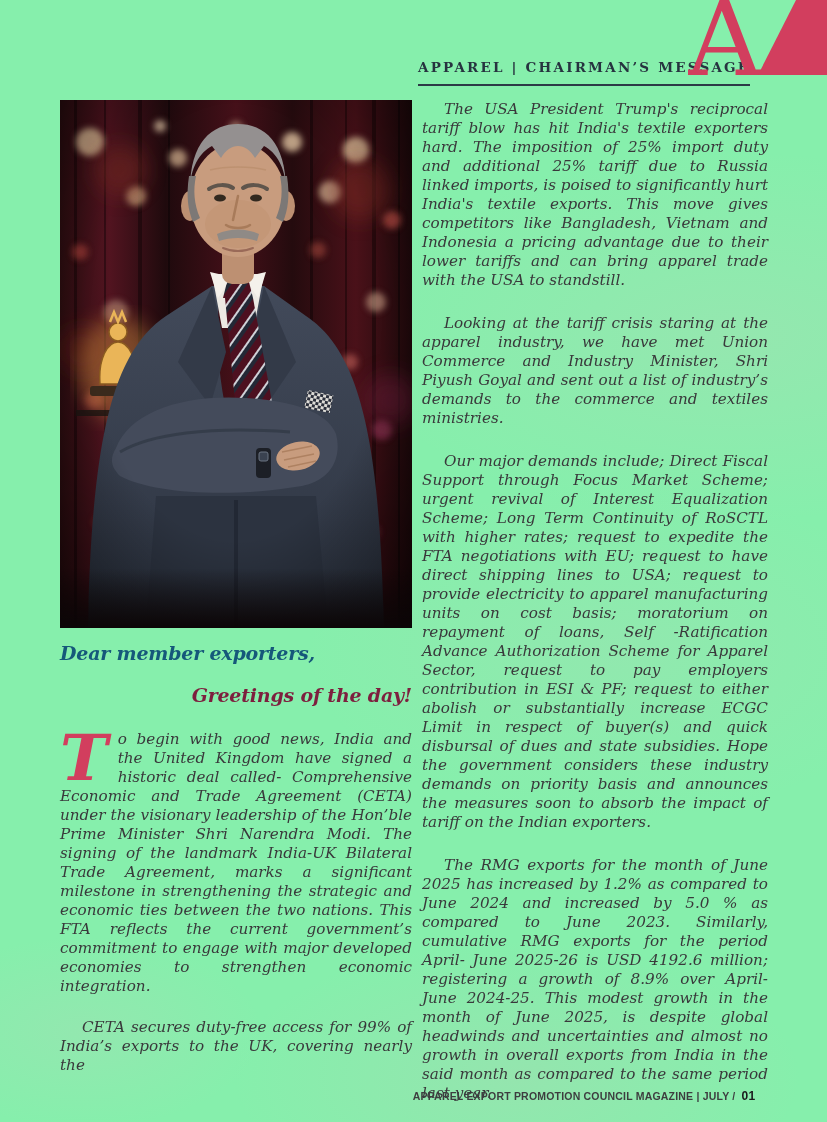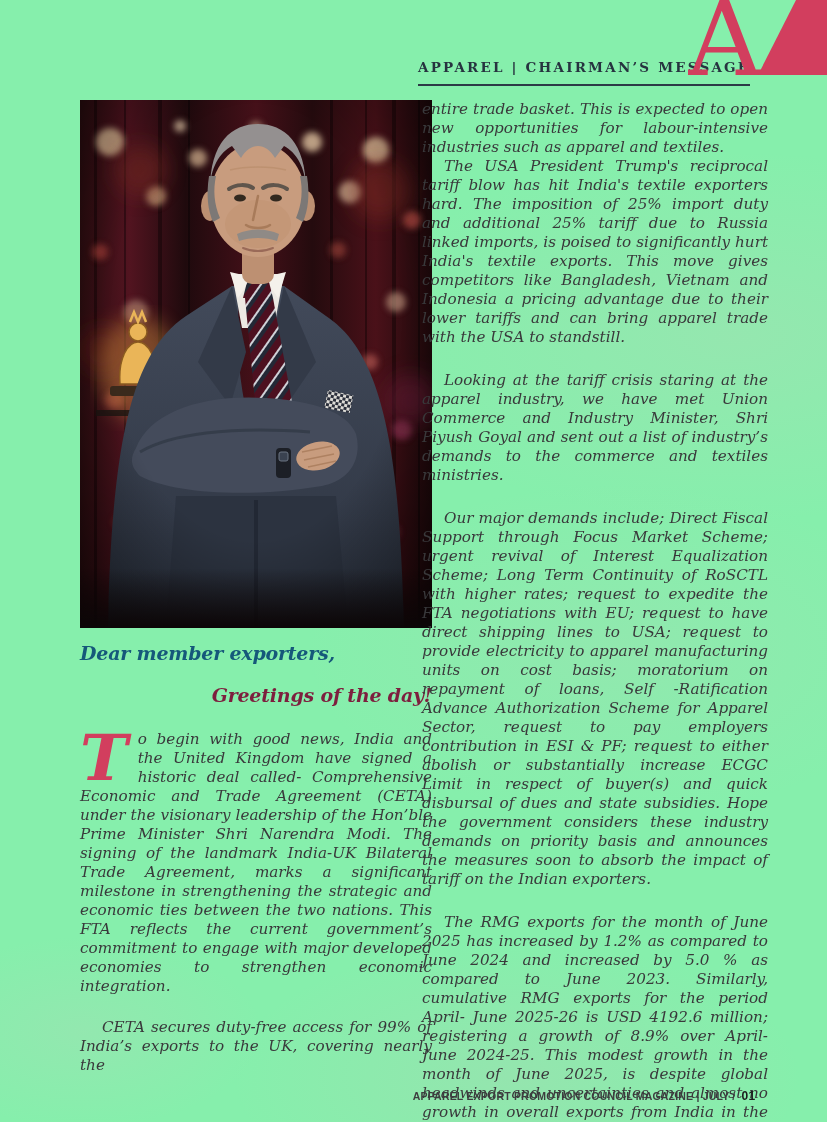--- a/index.html
+++ b/index.html
@@ -18,21 +18,21 @@
   }
   
   .header-title{
     position:absolute;top:59px;left:418px;z-index:2;
     font-family:"DejaVu Serif",serif;font-size:13.5px;font-weight:600;
     letter-spacing:2.2px;color:#26333f;white-space:nowrap;
     padding-bottom:9px;border-bottom:2px solid #2d3a46;
   }
   .logo{position:absolute;top:0;right:0;width:145px;height:77px;z-index:2;}
   
-  .col-left{position:absolute;left:60px;top:100px;width:352px;z-index:1;margin-left:20px;}
+  .col-left{position:absolute;left:60px;top:100px;width:352px;z-index:1;}
   .col-right{position:absolute;left:422px;top:100px;width:346px;z-index:1;}
   .photo{width:352px;height:528px;overflow:hidden;background:#150a0c;}
   .photo svg{display:block;}
   .salutation{
     margin:14px 0 0 0;font-style:italic;font-weight:bold;font-size:19px;
     color:#15587a;letter-spacing:-0.2px;
   }
   .greeting{
     margin:20px 0 0 0;font-style:italic;font-weight:bold;font-size:19px;
     color:#7d1f3e;letter-spacing:-0.2px;text-align:right;
@@ -221,21 +221,20 @@
 
     <h2 class="salutation">Dear member exporters,</h2>
     <h2 class="greeting">Greetings of the day!</h2>
 
     <p class="bodytext" style="margin-top:24px;"><span class="dropcap">T</span><span>o begin with good news, India and the United Kingdom have signed a historic deal called- Comprehensive Economic and Trade Agreement (CETA) under the visionary leadership of the Hon’ble Prime Minister Shri Narendra Modi. The signing of the landmark India-UK Bilateral Trade Agreement, marks a significant milestone in strengthening the strategic and economic ties between the two nations. This FTA reflects the current government’s commitment to engage with major developed economies to strengthen economic integration.</span></p>
 
     <p class="bodytext indent firstgap">CETA secures duty-free access for 99% of India’s exports to the UK, covering nearly the</p>
   </div>
 
   <div class="col-right">
-    <p class="bodytext">entire trade basket. This is expected to open new opportunities for labour-intensive industries such as apparel and textiles.</p>
     <p class="bodytext indent">The USA President Trump's reciprocal tariff blow has hit India's textile exporters hard. The imposition of 25% import duty and additional 25% tariff due to Russia linked imports, is poised to significantly hurt India's textile exports. This move gives competitors like Bangladesh, Vietnam and Indonesia a pricing advantage due to their lower tariffs and can bring apparel trade with the USA to standstill.</p>
     <p class="bodytext indent gap">Looking at the tariff crisis staring at the apparel industry, we have met Union Commerce and Industry Minister, Shri Piyush Goyal and sent out a list of industry’s demands to the commerce and textiles ministries.</p>
     <p class="bodytext indent gap">Our major demands include; Direct Fiscal Support through Focus Market Scheme; urgent revival of Interest Equalization Scheme; Long Term Continuity of RoSCTL with higher rates; request to expedite the FTA negotiations with EU; request to have direct shipping lines to USA; request to provide electricity to apparel manufacturing units on cost basis; moratorium on repayment of loans, Self -Ratification Advance Authorization Scheme for Apparel Sector, request to pay employers contribution in ESI &amp; PF; request to either abolish or substantially increase ECGC Limit in respect of buyer(s) and quick disbursal of dues and state subsidies. Hope the government considers these industry demands on priority basis and announces the measures soon to absorb the impact of tariff on the Indian exporters.</p>
     <p class="bodytext indent gap">The RMG exports for the month of June 2025 has increased by 1.2% as compared to June 2024 and increased by 5.0 % as compared to June 2023. Similarly, cumulative RMG exports for the period April- June 2025-26 is USD 4192.6 million; registering a growth of 8.9% over April- June 2024-25. This modest growth in the month of June 2025, is despite global headwinds and uncertainties and almost no growth in overall exports from India in the said month as compared to the same period last year.</p>
   </div>
 
   <div class="footer">
     <span>APPAREL EXPORT PROMOTION COUNCIL MAGAZINE | JULY /</span>
     <span class="pagenum">01</span>
   </div>

